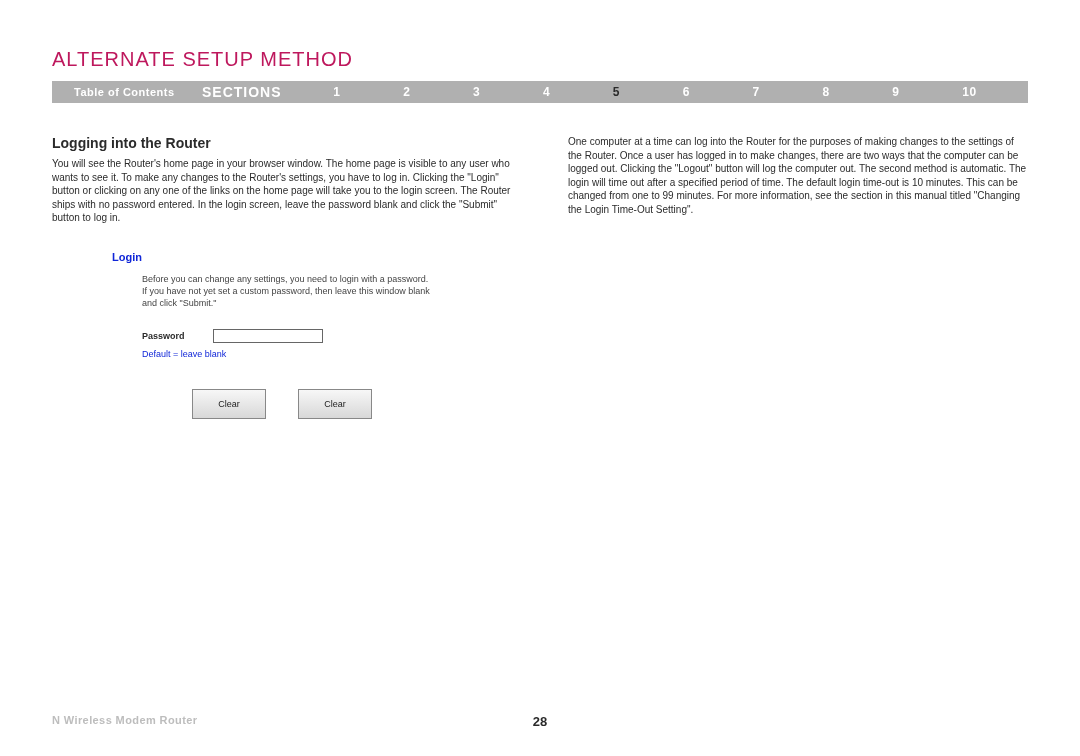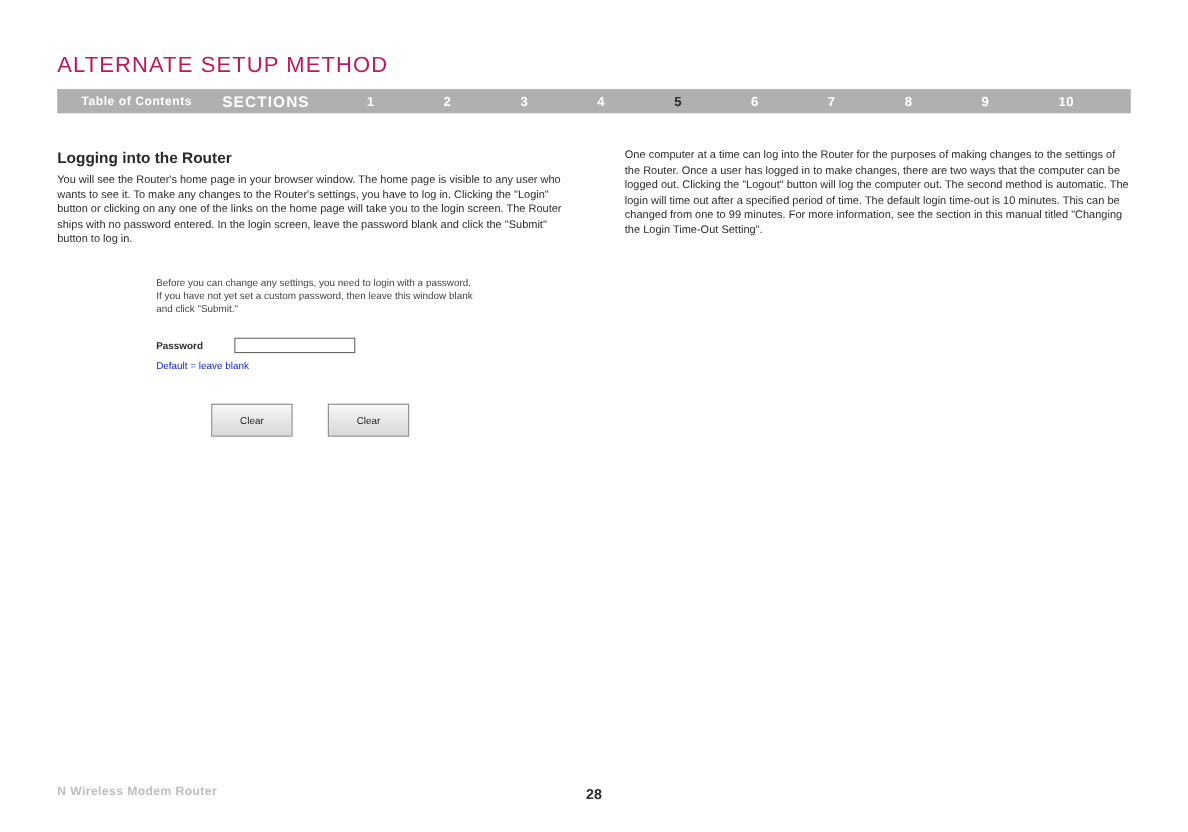--- a/index.html
+++ b/index.html
@@ -186,20 +186,21 @@
     </span>
   </div>
 
   <div class="columns">
 
     <div class="col">
       <div class="section-heading">Logging into the Router</div>
       <div class="body-text">You will see the Router's home page in your browser window. The home page is visible to any user who wants to see it. To make any changes to the Router's settings, you have to log in. Clicking the "Login" button or clicking on any one of the links on the home page will take you to the login screen. The Router ships with no password entered. In the login screen, leave the password blank and click the "Submit" button to log in.</div>
 
       <div class="login-box">
+        <div class="login-title">Login</div>
         <div class="login-instructions">Before you can change any settings, you need to login with a password. If you have not yet set a custom password, then leave this window blank and click "Submit."</div>
         <div class="login-row">
           <span class="login-label">Password</span>
           <input class="login-input" type="password" style="">
         </div>
         <div class="login-hint">Default = leave blank</div>
         <div class="login-buttons">
           <div class="login-btn">Clear</div>
           <div class="login-btn">Clear</div>
         </div>

